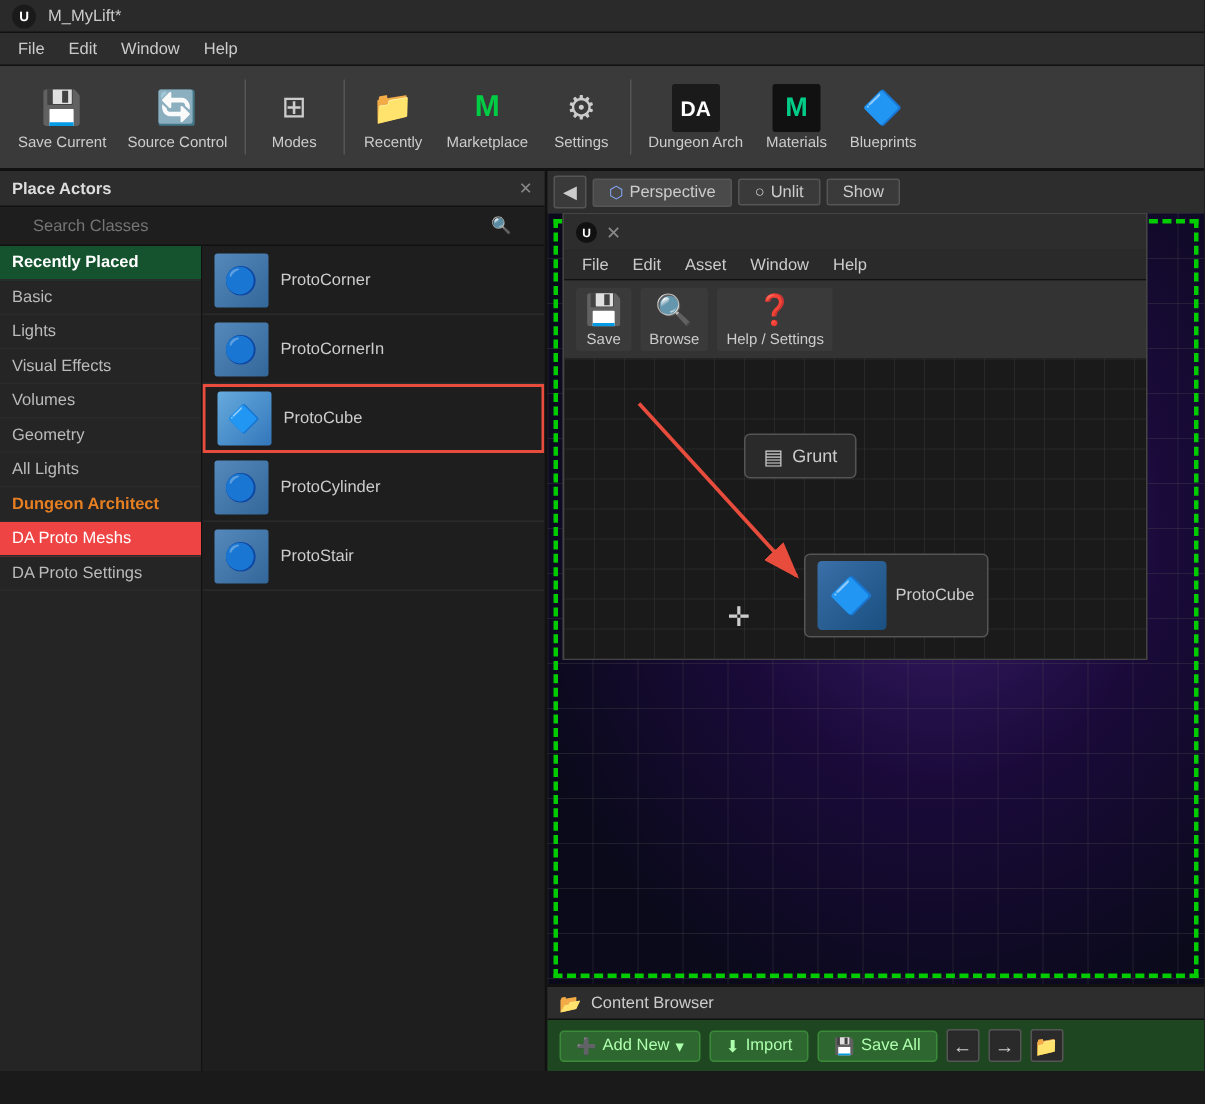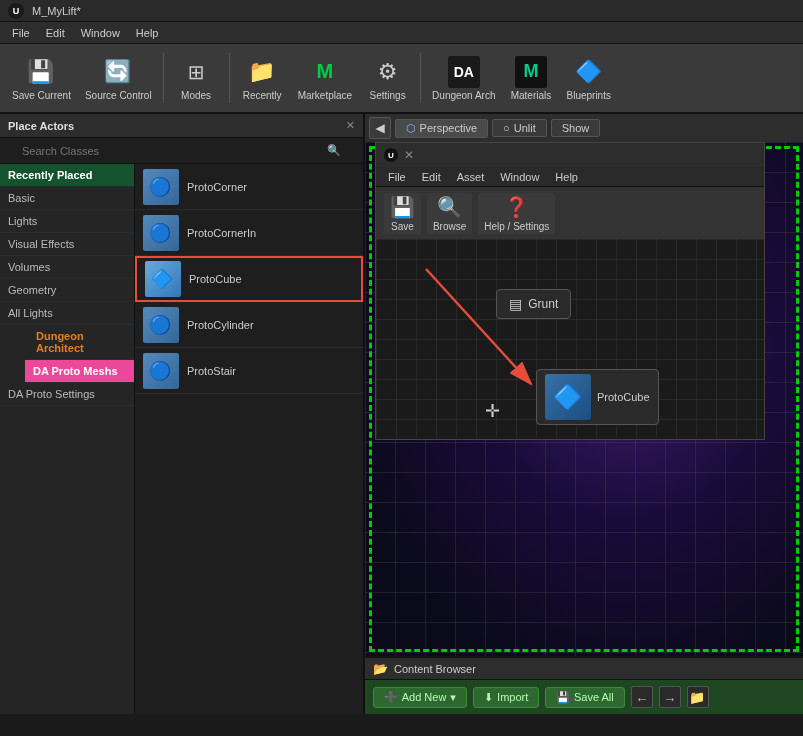--- a/index.html
+++ b/index.html
@@ -142,35 +142,33 @@
       overflow-y: auto;
     }
     .actor-category {
       padding: 5px 8px;
       cursor: pointer;
       color: #bbb;
       font-size: 11px;
       border-bottom: 1px solid #2a2a2a;
     }
     .actor-category.active {
-      background: #ec4899;
+      background: #ef4444;
       color: #fff;
-      font-weight: bold;
-      margin-left: 25px;
+      font-weight: normal;
     }
     .actor-category.section-header {
       color: #fff;
       font-weight: bold;
       background: #14532d;
       font-size: 11px;
     }
     .actor-category.dungeon-arch {
       color: #e67e22;
       font-weight: bold;
-      margin-left: 28px;
     }
 
     #actors-list {
       flex: 1;
       background: #1e1e1e;
       overflow-y: auto;
     }
     .actor-item {
       display: flex;
       align-items: center;

